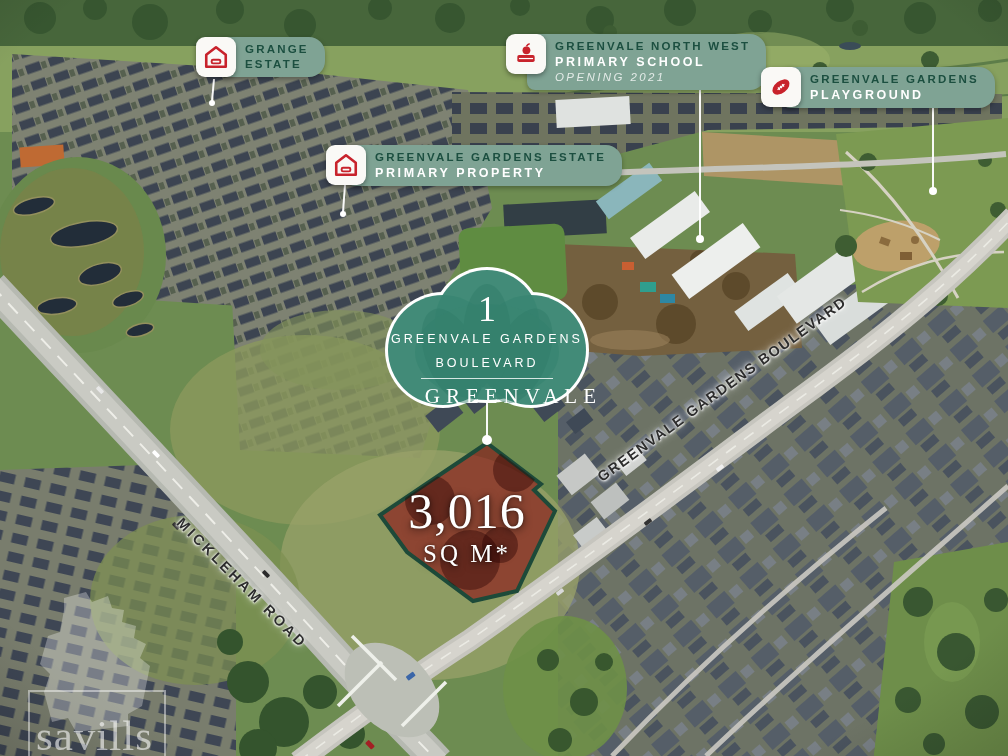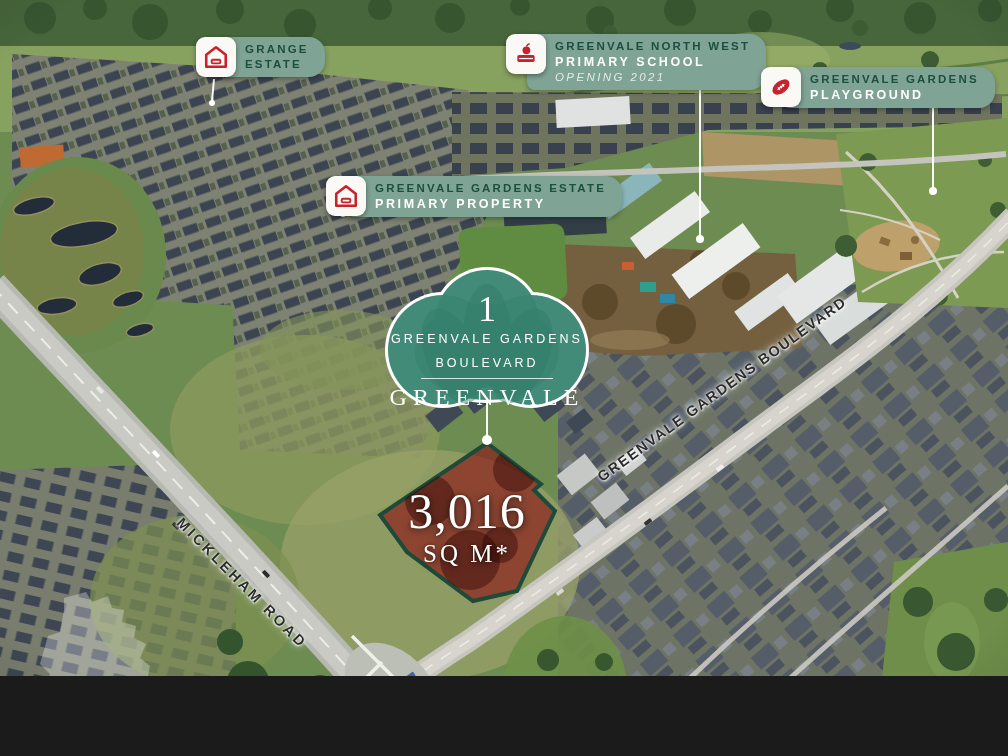--- a/index.html
+++ b/index.html
@@ -1,44 +1,44 @@
 <!DOCTYPE html>
 <html><head>
 <meta charset="utf-8">
 <style>
   html,body{margin:0;padding:0;background:#1b1b1b;}
-  .scene{position:relative;width:1008px;height:676px;overflow:hidden;
+  .scene{position:relative;width:1008px;height:756px;overflow:hidden;
          font-family:"Liberation Sans",sans-serif;background:#d946ef;}
   .scene svg.bg{position:absolute;inset:0;z-index:0;}
   .scene svg.overlay{position:absolute;inset:0;z-index:1;pointer-events:none;}
 
   
   .callout{position:absolute;z-index:2;display:flex;align-items:flex-start;}
   .callout .icon{position:absolute;left:0;top:0;width:40px;height:40px;background:#faf9f6;
                  border-radius:9px;display:flex;align-items:center;justify-content:center;
                  box-shadow:0 2px 5px rgba(0,0,0,.4);z-index:2;}
   .callout .plaque{margin-left:21px;background:#7fa394;border-radius:8px 16px 16px 8px;
                    padding:5px 16px 5px 28px;box-shadow:0 2px 5px rgba(0,0,0,.3);}
   .cline{font-size:11.5px;font-weight:700;letter-spacing:2.2px;line-height:1.3;white-space:nowrap;}
   .l-dark{color:#1c4f40;}
   .l-white{color:#ffffff;font-size:12.5px;letter-spacing:2.6px;}
   .l-italic{color:rgba(255,255,255,.78);font-style:italic;font-weight:400;letter-spacing:2.4px;font-size:11.5px;}
 
   #co-grange{left:196px;top:37px;}
   #co-school{left:506px;top:34px;}
   #co-playground{left:761px;top:67px;}
-  #co-frasers{left:326px;top:145px;margin-top:31px;}
+  #co-frasers{left:326px;top:145px;}
 
   
   .badge-text{position:absolute;left:487px;top:291px;transform:translateX(-50%);
               text-align:center;color:#fff;z-index:2;width:230px;}
   .badge-number{font-family:"Liberation Serif",serif;font-size:36px;line-height:1;font-weight:400;}
   .badge-street{font-size:12.5px;letter-spacing:3px;line-height:1.3;margin-top:4px;font-weight:400;}
   .badge-divider{width:132px;height:1px;background:rgba(255,255,255,.8);margin:6px auto 5px;}
-  .badge-suburb{font-family:"Liberation Serif",serif;font-size:24px;letter-spacing:6px;font-weight:400;}
+  .badge-suburb{font-family:"Liberation Serif",serif;font-size:21px;letter-spacing:6px;font-weight:400;text-align:right;}
 
   
   .lot-label{position:absolute;left:467px;top:486px;transform:translateX(-50%);text-align:center;
              color:#fff;font-family:"Liberation Serif",serif;z-index:2;
              text-shadow:0 2px 8px rgba(0,0,0,.65),0 0 3px rgba(0,0,0,.5);}
   .lot-area{font-size:50px;line-height:1;letter-spacing:1px;}
   .lot-unit{font-size:25px;letter-spacing:3px;margin-top:4px;}
 
   
   .road-label{position:absolute;color:#2d2d2d;font-weight:700;white-space:nowrap;z-index:2;

